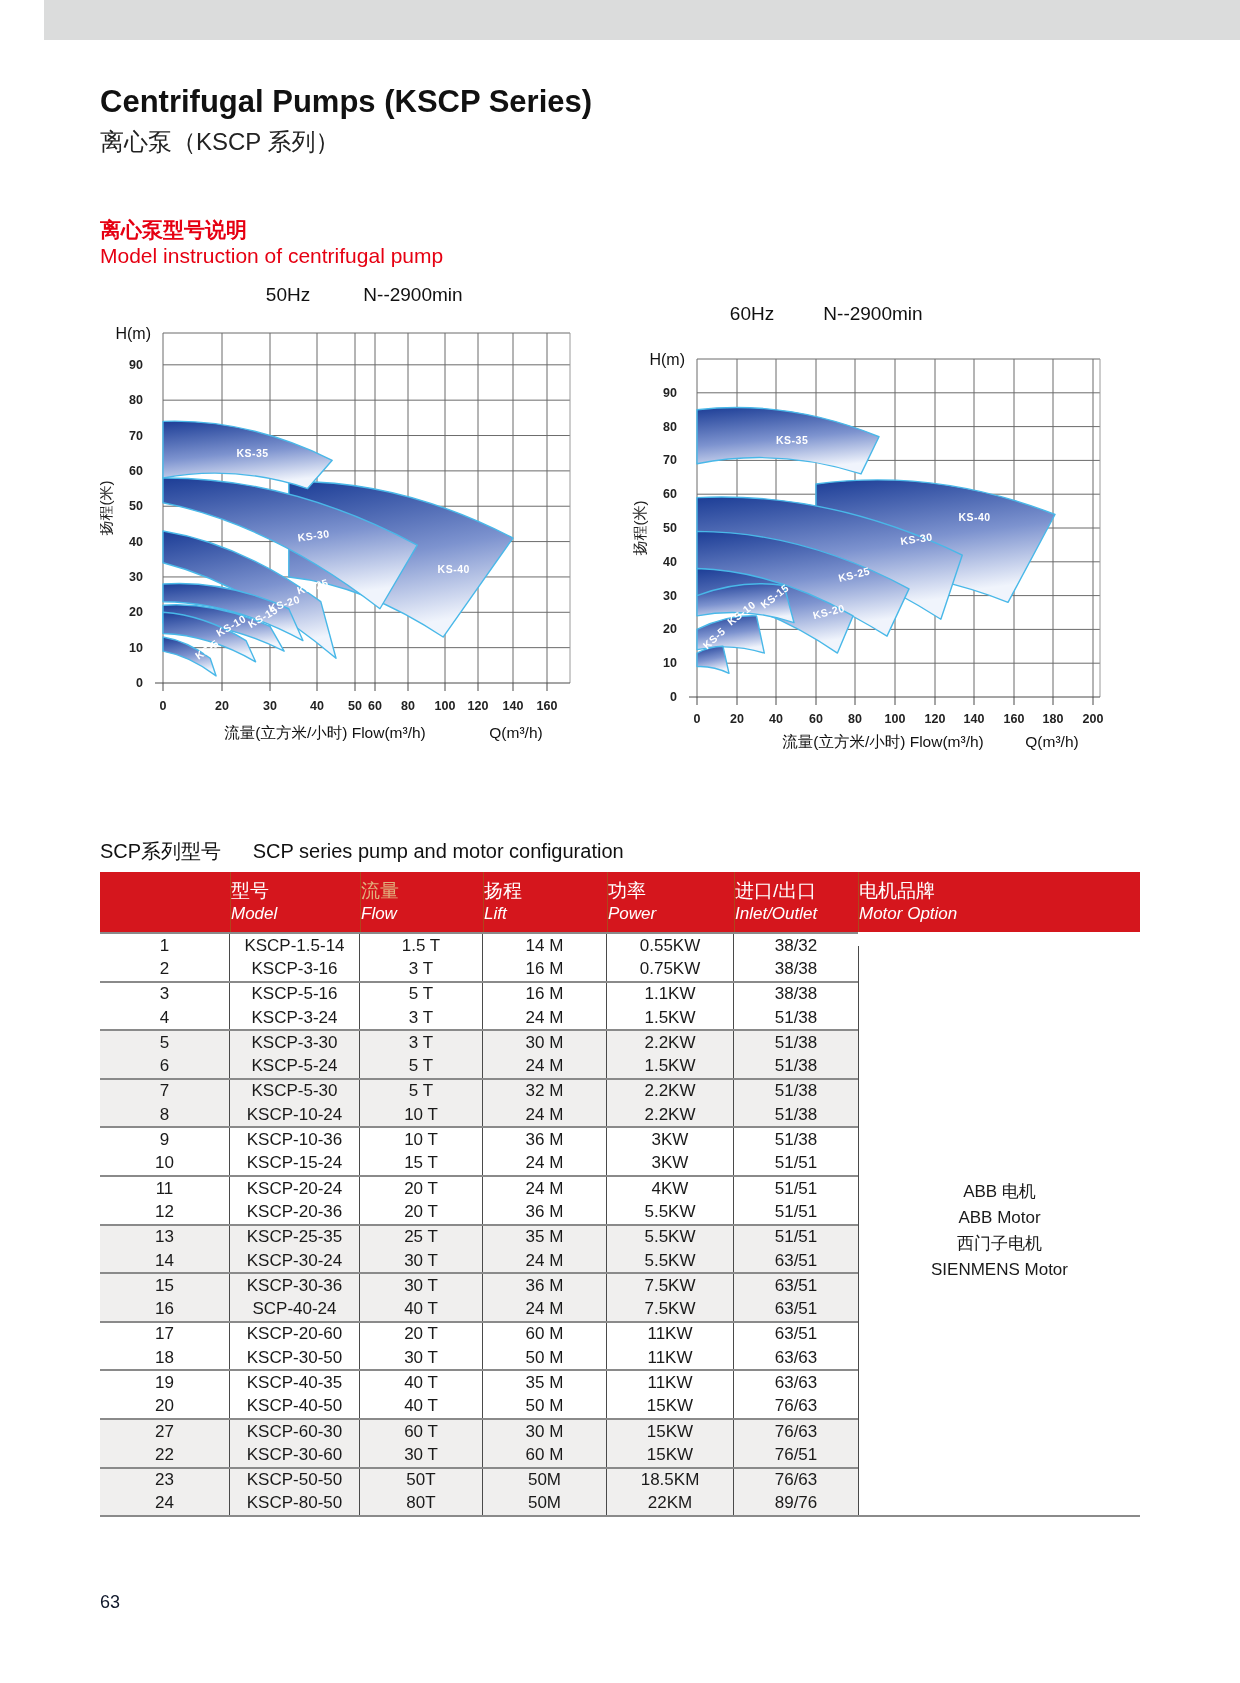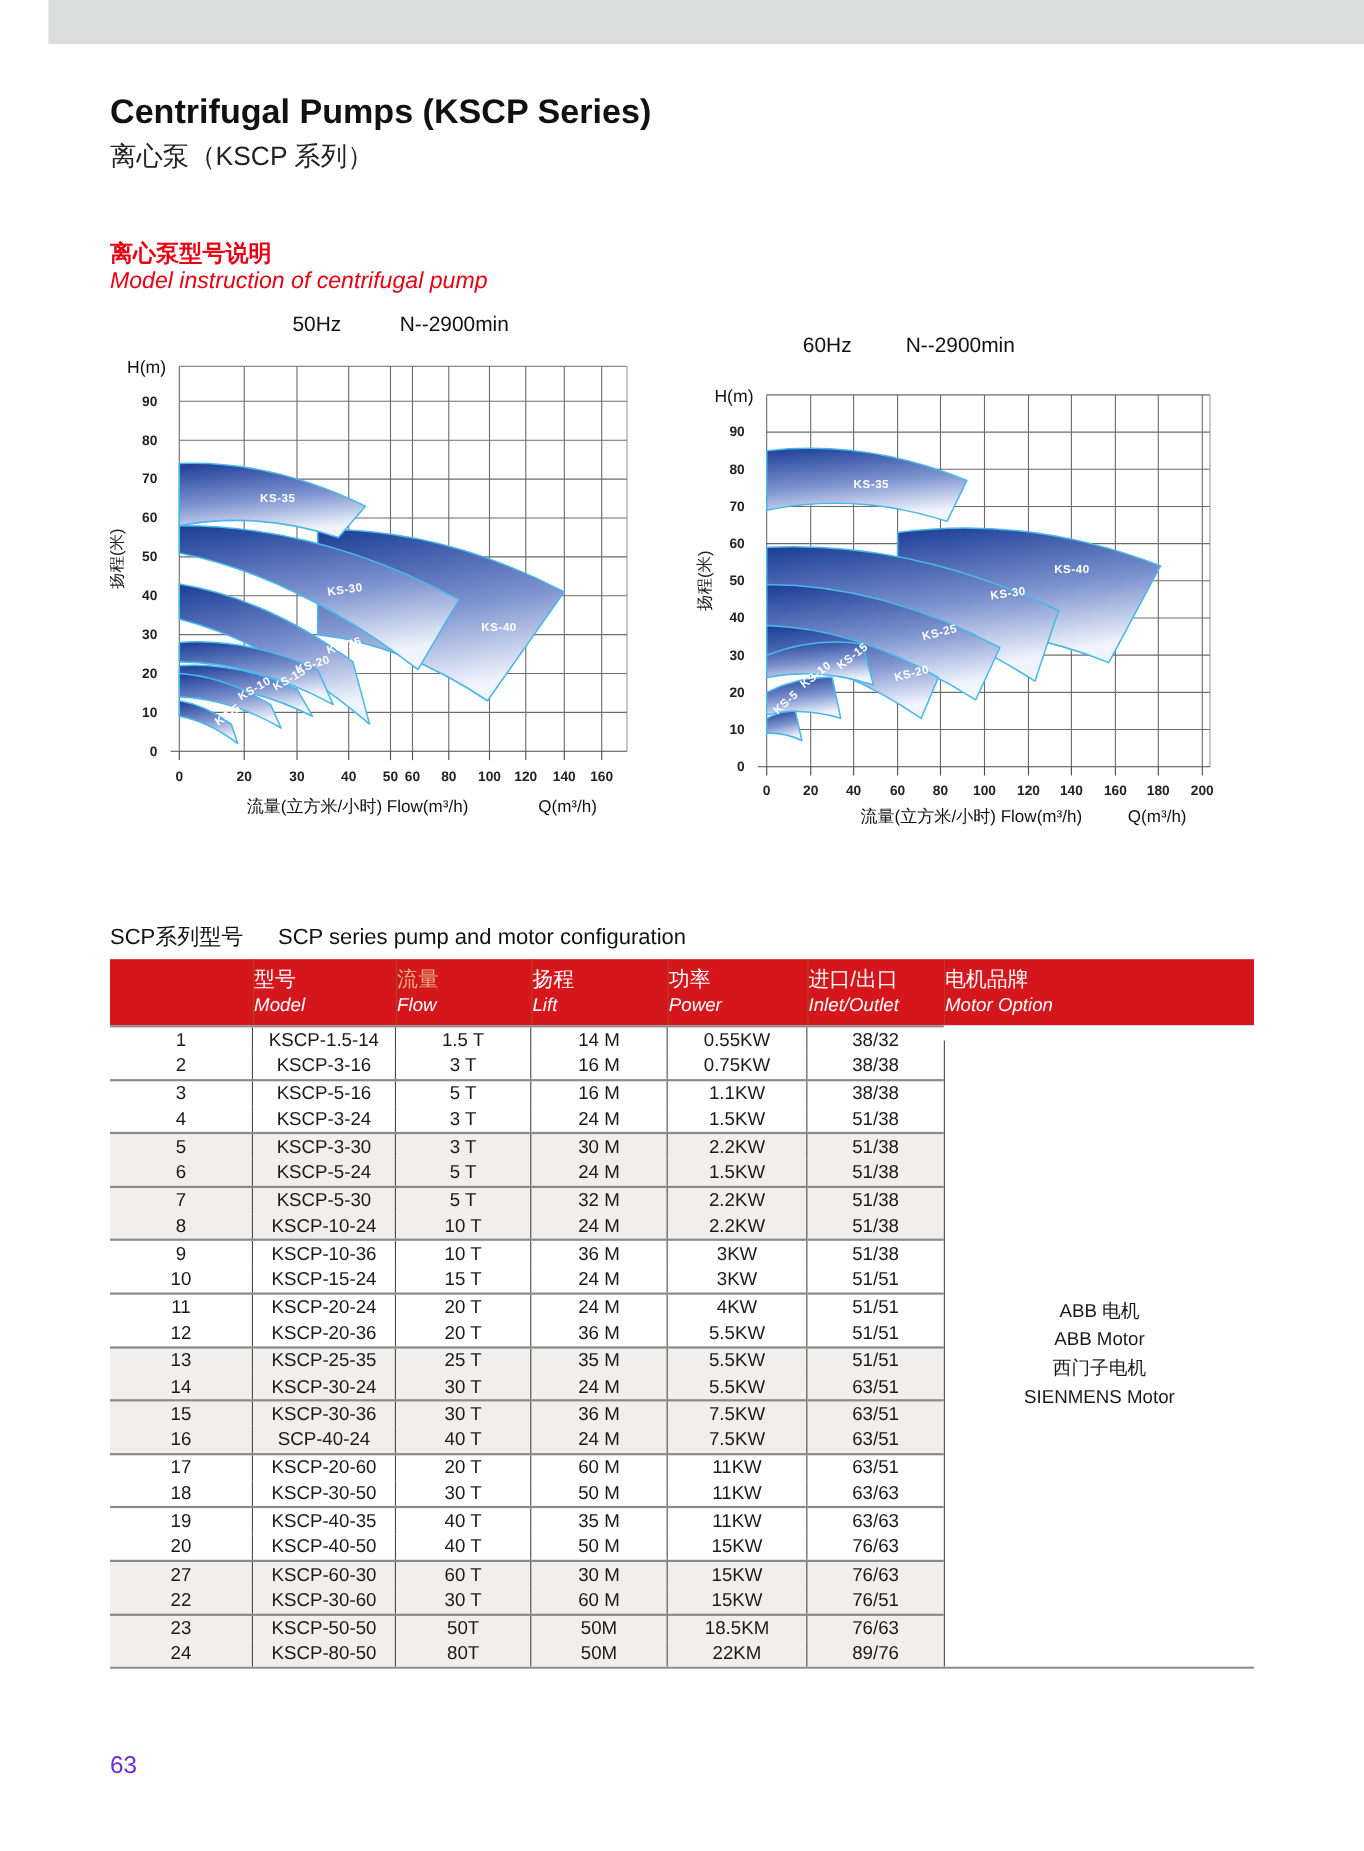--- a/index.html
+++ b/index.html
@@ -2,21 +2,21 @@
 <html><head>
 <meta charset="utf-8">
 <style>
   html,body{margin:0;padding:0;background:#fff;}
   .page{position:relative;width:1240px;height:1683px;background:#fff;
         font-family:"Liberation Sans",sans-serif;color:#1a1a1a;overflow:hidden;}
   .topbar{position:absolute;left:44px;top:0;width:1196px;height:40px;background:#dbdcdc;}
   .title-en{position:absolute;left:100px;top:84px;font-size:31px;font-weight:bold;color:#111;}
   .title-cn{position:absolute;left:100px;top:126px;font-size:24px;color:#222;}
   .red-head-cn{position:absolute;left:100px;top:216px;font-size:21px;color:#e60012;font-weight:bold;}
-  .red-head-en{position:absolute;left:100px;top:244px;font-size:21px;color:#e60012;font-style:italic;}
+  .red-head-en{position:absolute;left:100px;top:244px;font-size:21px;color:#e60012;}
   .chart{position:absolute;}
   #chart-50{left:100px;top:283px;width:480px;height:470px;}
   #chart-60{left:590px;top:300px;width:520px;height:460px;}
   .section-title{position:absolute;left:100px;top:838px;font-size:20px;color:#111;}
   .section-title .cn{margin-right:26px;}
   .ptable{position:absolute;left:100px;top:872px;width:1040px;}
   .thead{display:grid;grid-template-columns:130px 130px 123px 124px 127px 124px 282px;
          background:#d5161d;color:#fff;height:60px;}
   .thead .hcell{display:flex;flex-direction:column;justify-content:center;align-items:flex-start;
          line-height:1.3;border-left:1px solid #b0451c;}
@@ -27,21 +27,21 @@
   .tbody{position:relative;width:1040px;border-bottom:2px solid #8a8a8a;}
   .tgroup{border-top:2px solid #8a8a8a;width:758px;}
   .tgroup.shaded{background:#f0efee;}
   .trow{display:grid;grid-template-columns:130px 130px 123px 124px 127px 124px;height:23.3px;}
   .trow .tcell{display:flex;align-items:center;justify-content:center;font-size:17px;
          border-right:1px solid #4a4a4a;white-space:nowrap;}
   .trow .tcell:last-child{border-right:none;}
   .motor-cell{position:absolute;right:0;top:14px;bottom:0;width:281px;border-left:1px solid #4a4a4a;
          display:flex;flex-direction:column;align-items:center;justify-content:center;
          font-size:17px;line-height:26px;background:#fff;}
-  .page-number{position:absolute;left:100px;top:1592px;font-size:22px;color:#6d28d9;}
+  .page-number{position:absolute;left:100px;top:1592px;font-size:18px;color:#0f172a;}
   svg text{font-family:"Liberation Sans",sans-serif;}
 </style>
 </head>
 <body>
 
 <div class="page">
   <div class="topbar"></div>
 
   <div class="title-en">Centrifugal Pumps (KSCP Series)</div>
   <div class="title-cn">离心泵（KSCP 系列）</div>

